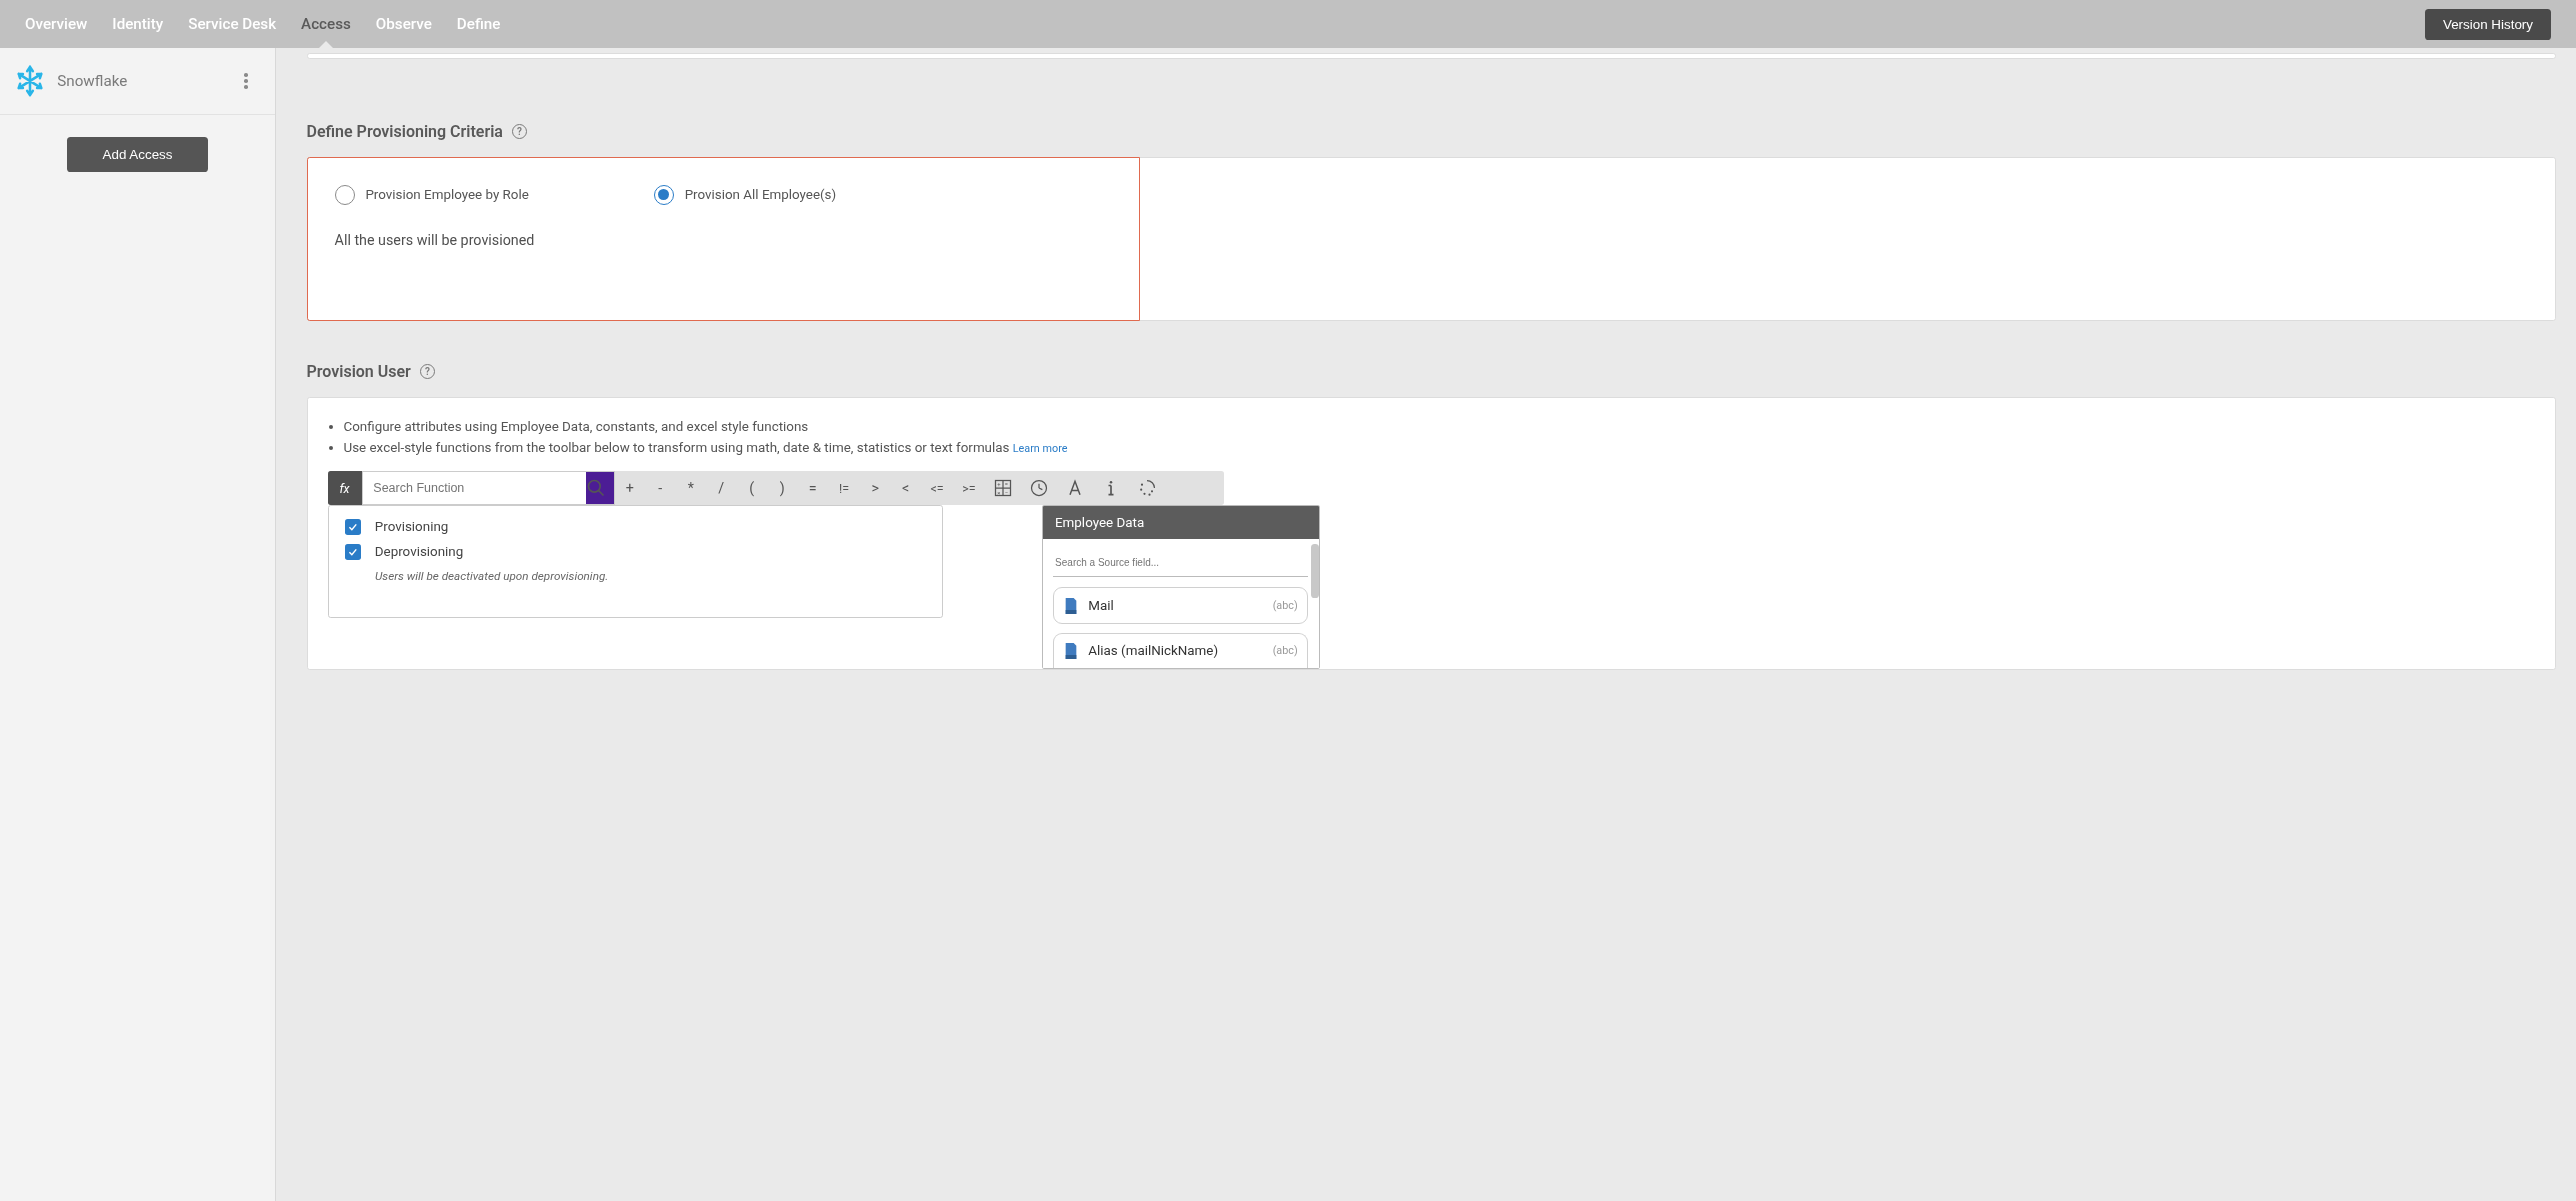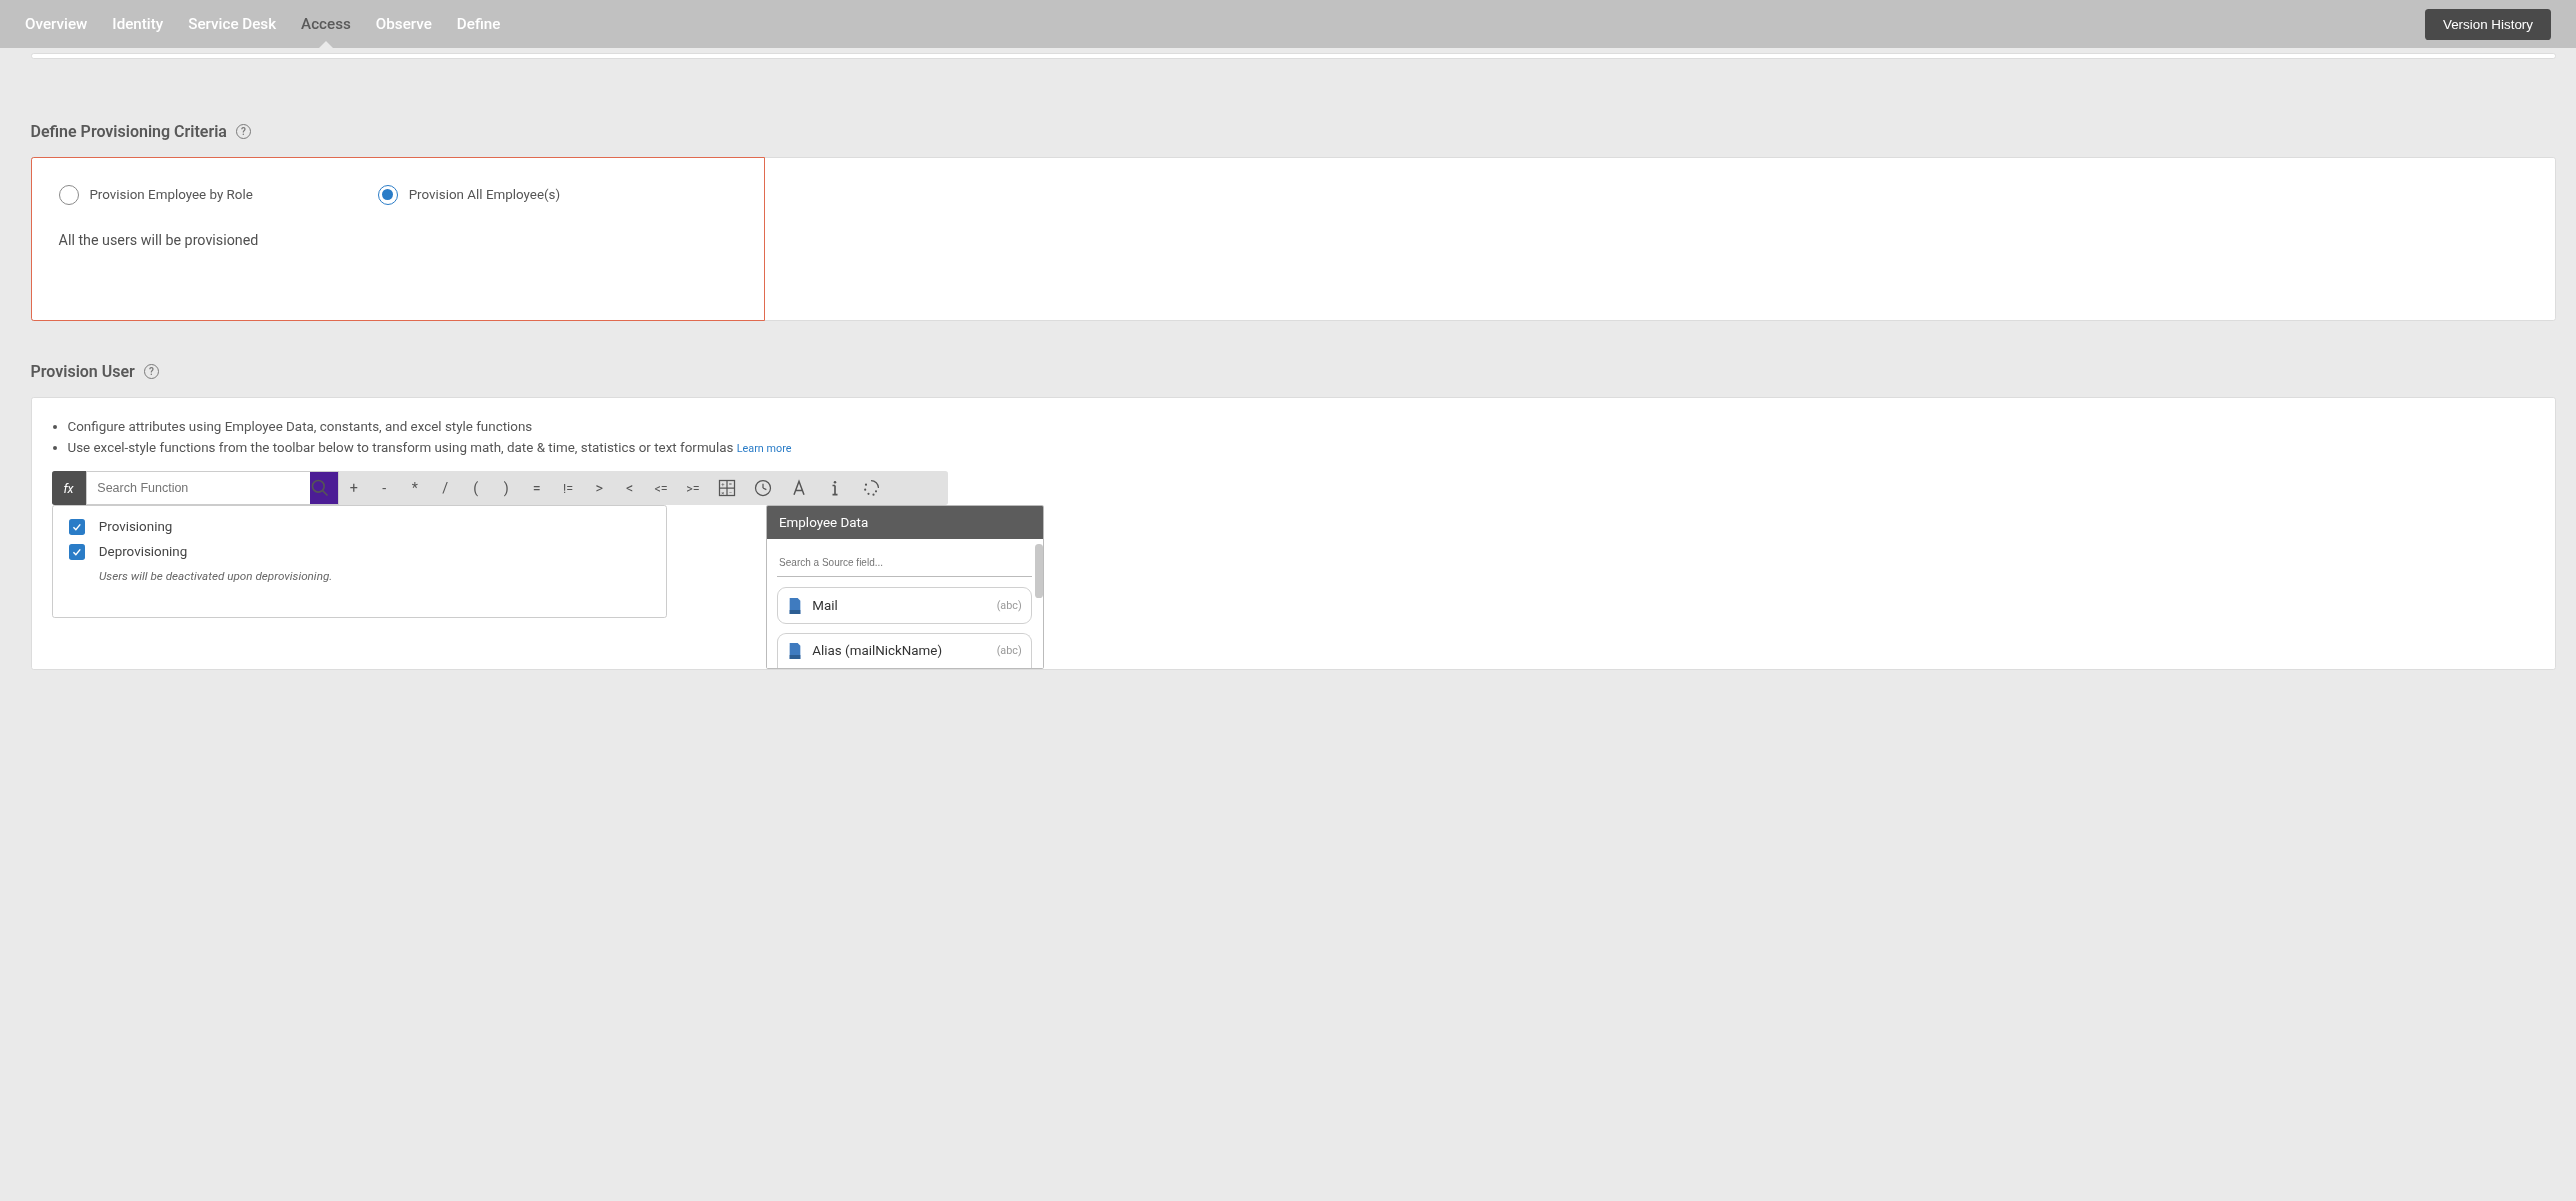--- a/index.html
+++ b/index.html
@@ -118,21 +118,21 @@
     border: 0.9px solid #dcdcdc;
     border-radius: 2.7px;
     padding: 0;
     margin-bottom: 41px;
     display: flex;
   }
   .criteria-inner {
     border: 0.9px solid #e06a4f;
     margin: -0.9px 0 -0.9px -0.9px;
     padding: 27px 27px 72px 27px;
-    width: 734px;
+    width: 833px;
     border-radius: 2.7px 0 0 2.7px;
   }
   .radio-row { display: flex; gap: 125px; align-items: center; margin-bottom: 27px; }
   .radio-item { display: flex; align-items: center; gap: 10.8px; cursor: pointer; }
   .radio-outer {
     width: 20px; height: 20px; border-radius: 50%;
     border: 1.8px solid #8a8a8a;
     display: flex; align-items: center; justify-content: center;
   }
   .radio-item.selected .radio-outer { border-color: #2a7cc7; }
@@ -271,20 +271,36 @@
     <div class="tab">Identity</div>
     <div class="tab">Service Desk</div>
     <div class="tab active">Access</div>
     <div class="tab">Observe</div>
     <div class="tab">Define</div>
   </div>
   <button class="version-btn">Version History</button>
 </div>
 
 <div class="layout">
+  <aside class="sidebar">
+    <div class="sidebar-app">
+      <div class="sidebar-app-left">
+        <svg class="snow-icon" viewBox="0 0 24 24">
+          <path d="M12 2 L12 22 M4 7 L20 17 M20 7 L4 17 M12 2 L10 5 M12 2 L14 5 M12 22 L10 19 M12 22 L14 19 M4 7 L7 7 M4 7 L5 10 M20 7 L17 7 M20 7 L19 10 M4 17 L5 14 M4 17 L7 17 M20 17 L19 14 M20 17 L17 17" stroke="#29B5E8" stroke-width="1.8" fill="none" stroke-linecap="round"></path>
+        </svg>
+        <span class="sidebar-app-name">Snowflake</span>
+      </div>
+      <div class="more-dots">
+          <span></span>
+          <span></span>
+          <span></span>
+        </div>
+    </div>
+    <button class="add-access-btn">Add Access</button>
+  </aside>
 
   <main class="main">
     <div class="top-card"></div>
 
     <div class="section-title">
       <span>Define Provisioning Criteria</span>
       <span class="help-circle">?</span>
     </div>
 
     <div class="criteria-card">

